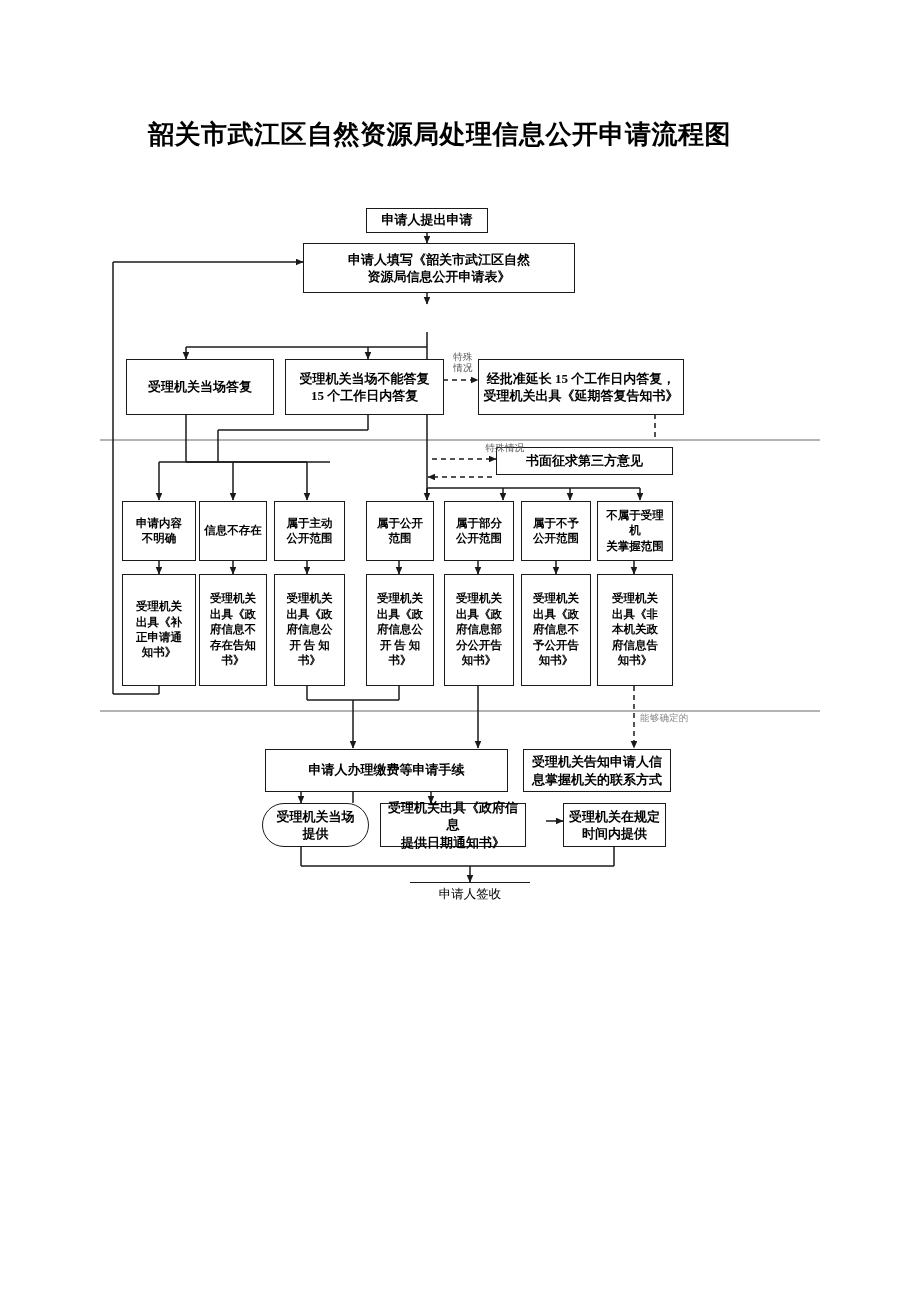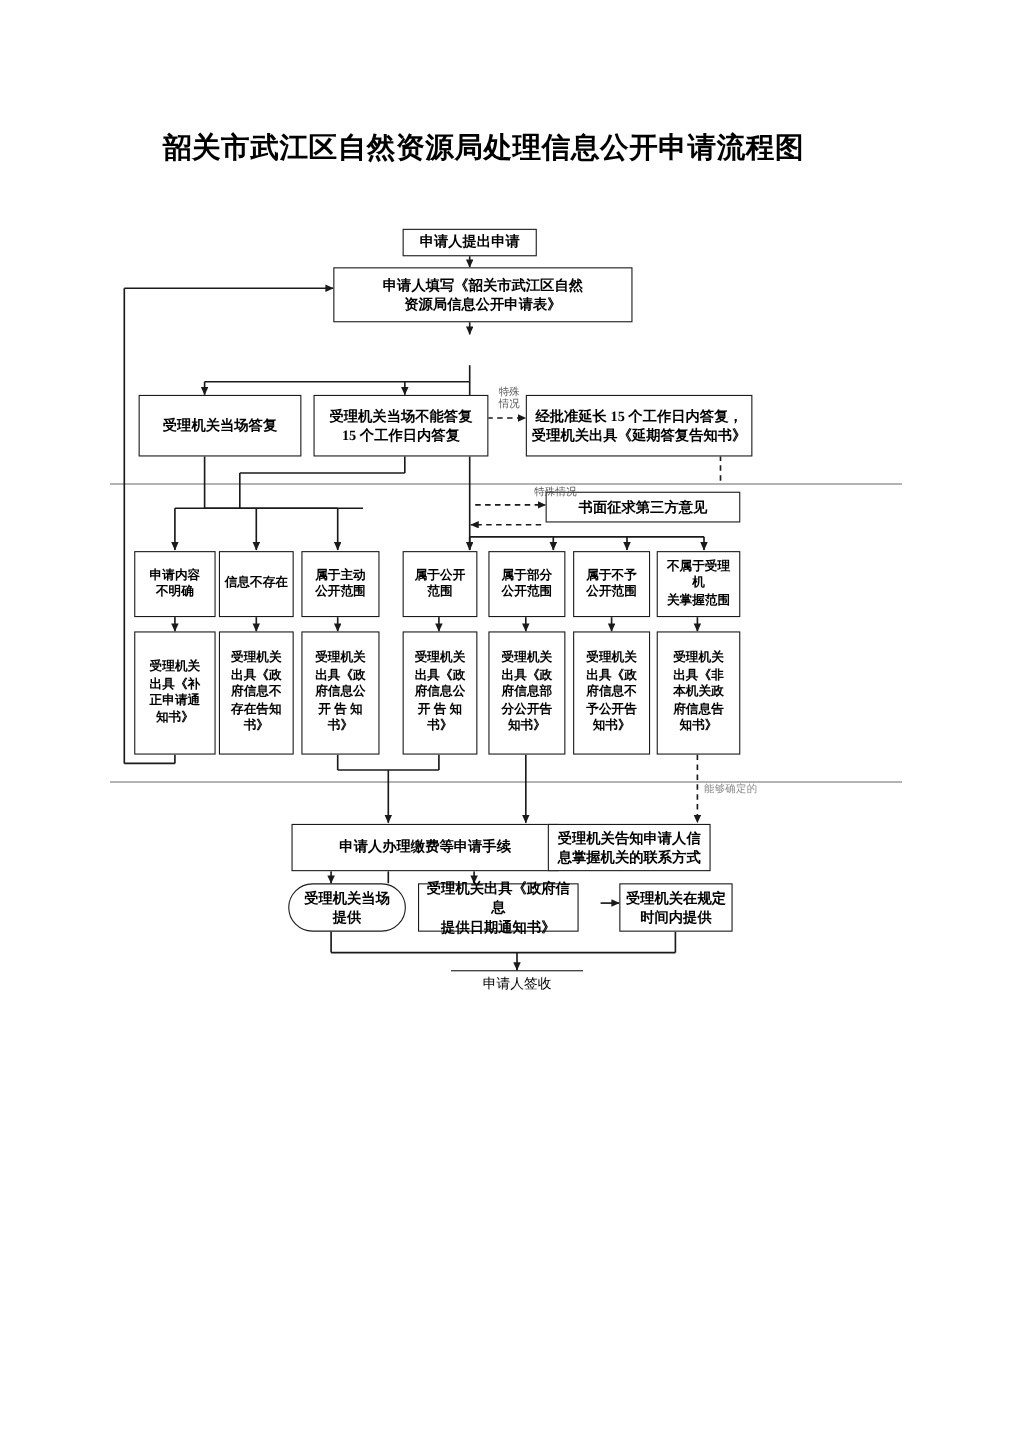--- a/index.html
+++ b/index.html
@@ -241,21 +241,21 @@
   <div class="node n-sm vert" style="left:597px;top:574px;width:76px;height:112px;white-space:pre-line;">受理机关
 出具《非
 本机关政
 府信息告
 知书》</div>
 
   <div class="anno faded" style="left:640px;top:713px;width:70px;text-align:left;">能够确定的</div>
 
   <div class="node n-md" style="left:265px;top:749px;width:243px;height:43px;">申请人办理缴费等申请手续</div>
 
-  <div class="node n-md vert" style="left:498px;top:749px;width:148px;height:43px;white-space:pre-line;">受理机关告知申请人信
+  <div class="node n-md vert" style="left:523px;top:749px;width:148px;height:43px;white-space:pre-line;">受理机关告知申请人信
 息掌握机关的联系方式</div>
 
   <div class="node n-md vert" style="left:262px;top:803px;width:107px;height:44px;white-space:pre-line;border-radius:22px;">受理机关当场
 提供</div>
 
   <div class="node n-md vert" style="left:380px;top:803px;width:146px;height:44px;white-space:pre-line;">受理机关出具《政府信息
 提供日期通知书》</div>
 
   <div class="node n-md vert" style="left:563px;top:803px;width:103px;height:44px;white-space:pre-line;">受理机关在规定
 时间内提供</div>

